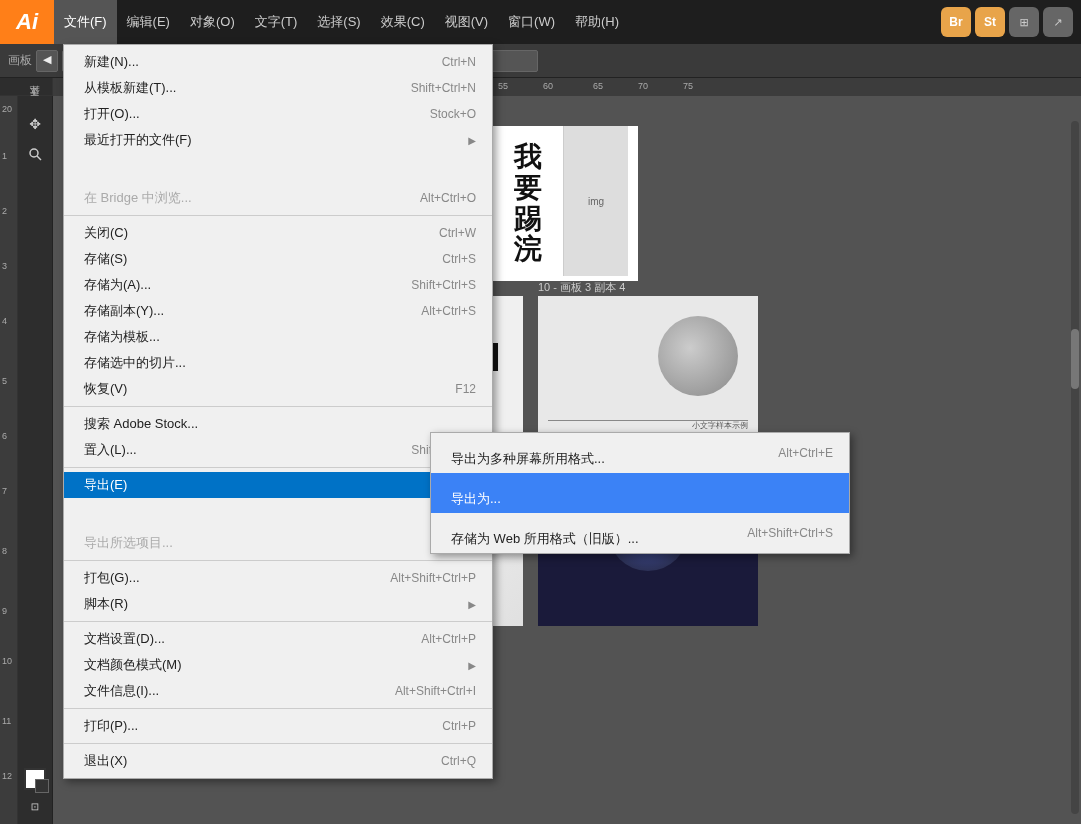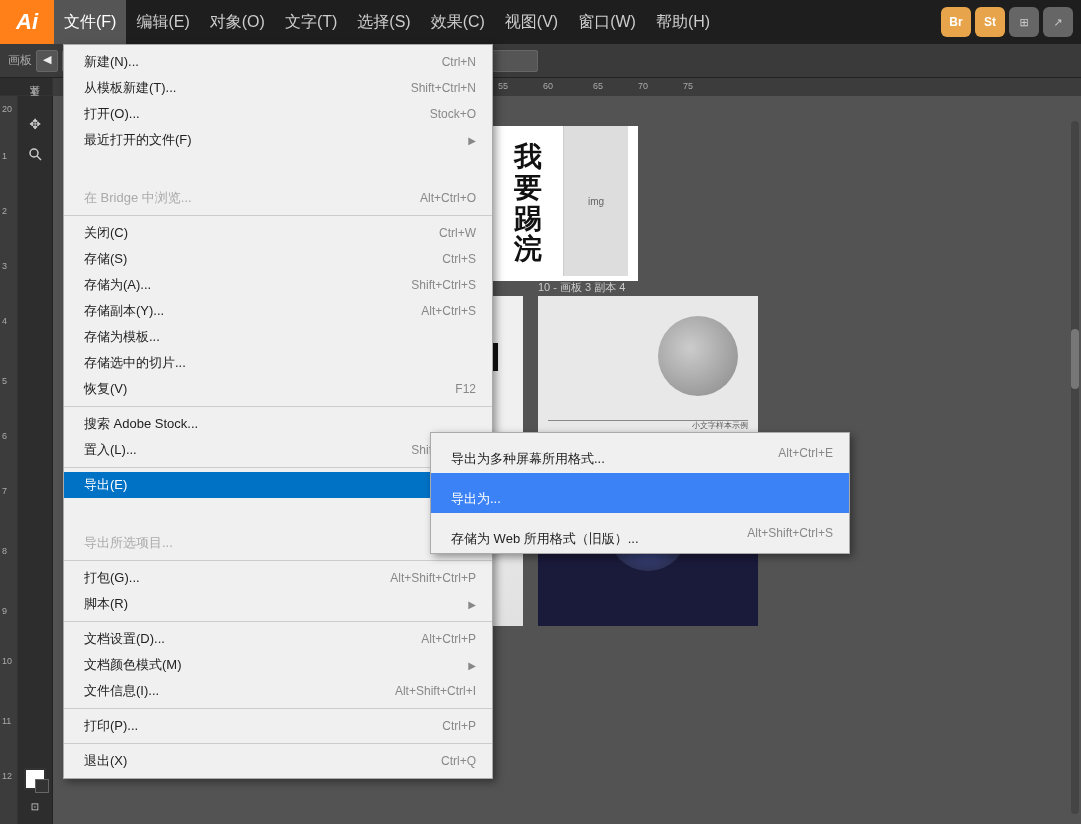--- a/index.html
+++ b/index.html
@@ -9,21 +9,21 @@
     .menu-bar {
       display: flex; align-items: center; height: 44px;
       background: #1e1e1e; color: #ccc; user-select: none;
     }
     .menu-bar .logo {
       width: 54px; height: 44px; display: flex; align-items: center; justify-content: center;
       background: #FF7F18; color: white; font-size: 22px; font-weight: bold; font-style: italic; flex-shrink: 0;
     }
     .menu-bar .menu-items { display: flex; align-items: center; height: 100%; }
     .menu-bar .menu-item {
-      padding: 8px 10px; height: 100%; display: flex; align-items: center; cursor: pointer; color: #ccc; font-size: 16px;
+      padding: 8px 10px; height: 100%; display: flex; align-items: center; cursor: pointer; color: #ccc; font-size: 13px;
     }
     .menu-bar .menu-item:hover, .menu-bar .menu-item.active { background: #444; }
     .menu-bar .menu-item.active { background: #555; color: white; }
     .menu-bar-right { margin-left: auto; display: flex; align-items: center; gap: 4px; padding-right: 8px; }
     .menu-bar-right .icon-btn {
       width: 30px; height: 30px; border-radius: 6px; background: #444; display: flex; align-items: center; justify-content: center; cursor: pointer; color: #ccc; font-size: 11px;
     }
     .menu-bar-right .icon-btn.orange { background: #e8a44a; color: white; font-weight: bold; font-size: 12px; }
     .menu-bar-right .icon-btn.gray { background: #666; }
 

